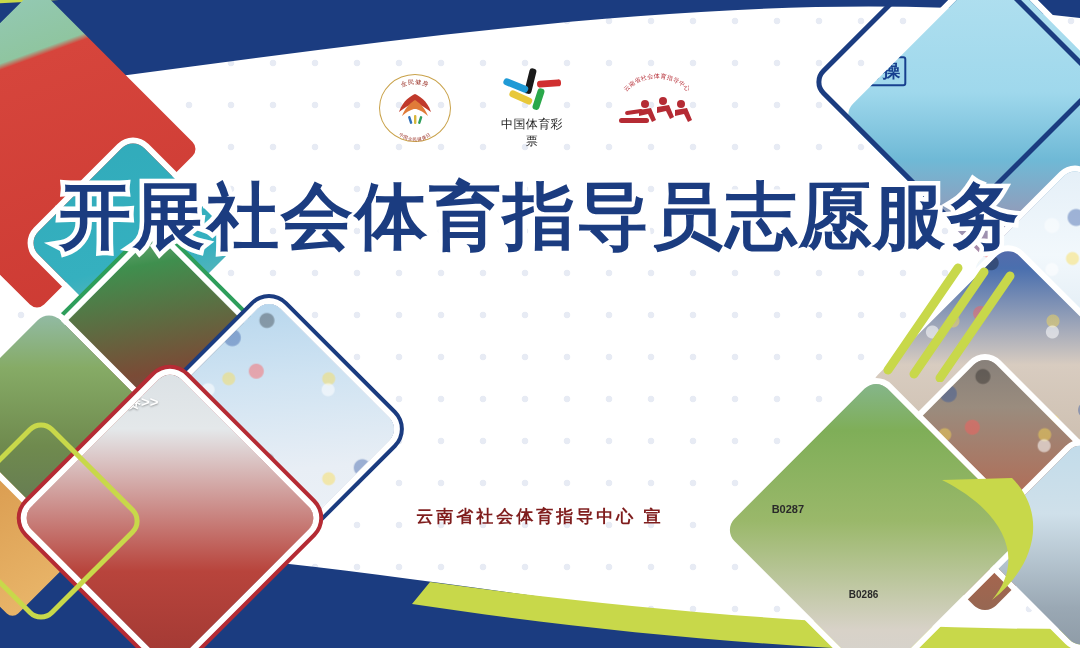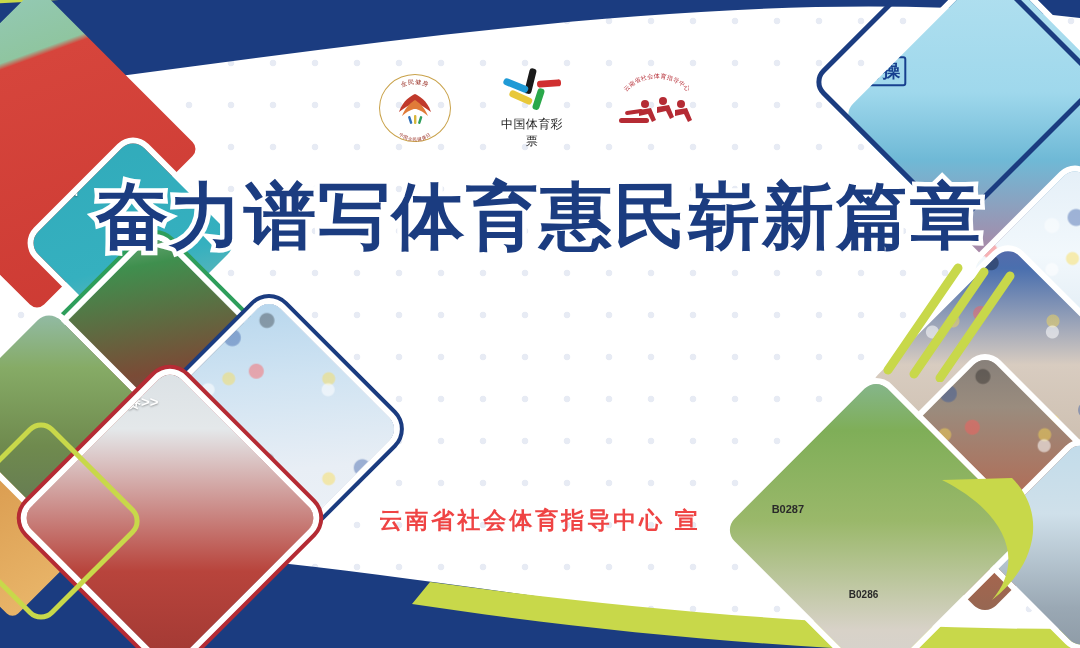--- a/index.html
+++ b/index.html
@@ -97,21 +97,21 @@
   
   .headline { position:absolute; left:0; right:0; top:180px; z-index:30; text-align:center; }
   .hl-line { font-weight:bold; color:#1b3c80; letter-spacing:2px; line-height:1; white-space:nowrap;
              font-family:"DejaVu Sans","Liberation Sans",sans-serif;
              -webkit-text-stroke:9px #ffffff; paint-order:stroke fill; }
   .hl1 { font-size:72px; }
   .hl2 { font-size:64px; margin-top:18px; }
 
   
   .caption { position:absolute; left:0; right:0; top:505px; z-index:30; text-align:center;
-             font-size:23px; font-weight:bold; color:#ef4444; letter-spacing:3px; }
+             font-size:17px; font-weight:bold; color:#7f1d1d; letter-spacing:3px; }
 
   .lime-lines { position:absolute; }
 </style>
 </head>
 <body>
 
 <div id="poster">
 
   <div class="dots"></div>
 
@@ -295,18 +295,18 @@
             <path d="M64,40 l12,-2 l5,12 l-4,2 l-4,-8 l-9,2 Z"></path>
           <rect x="8" y="48" width="30" height="5" rx="2.5"></rect>
           <rect x="14" y="40" width="18" height="4" rx="2" transform="rotate(-8 23 42)"></rect>
         </g>
       </svg>
     </div>
 
   </div>
 
   <div class="headline">
-    <div class="hl-line hl1">奋力谱写体育惠民崭新篇章</div>
+    <div class="hl-line hl1">开展社会体育指导员志愿服务</div>
   </div>
 
   <div class="caption">云南省社会体育指导中心 宣</div>
 
 </div>
 
 </body></html>

